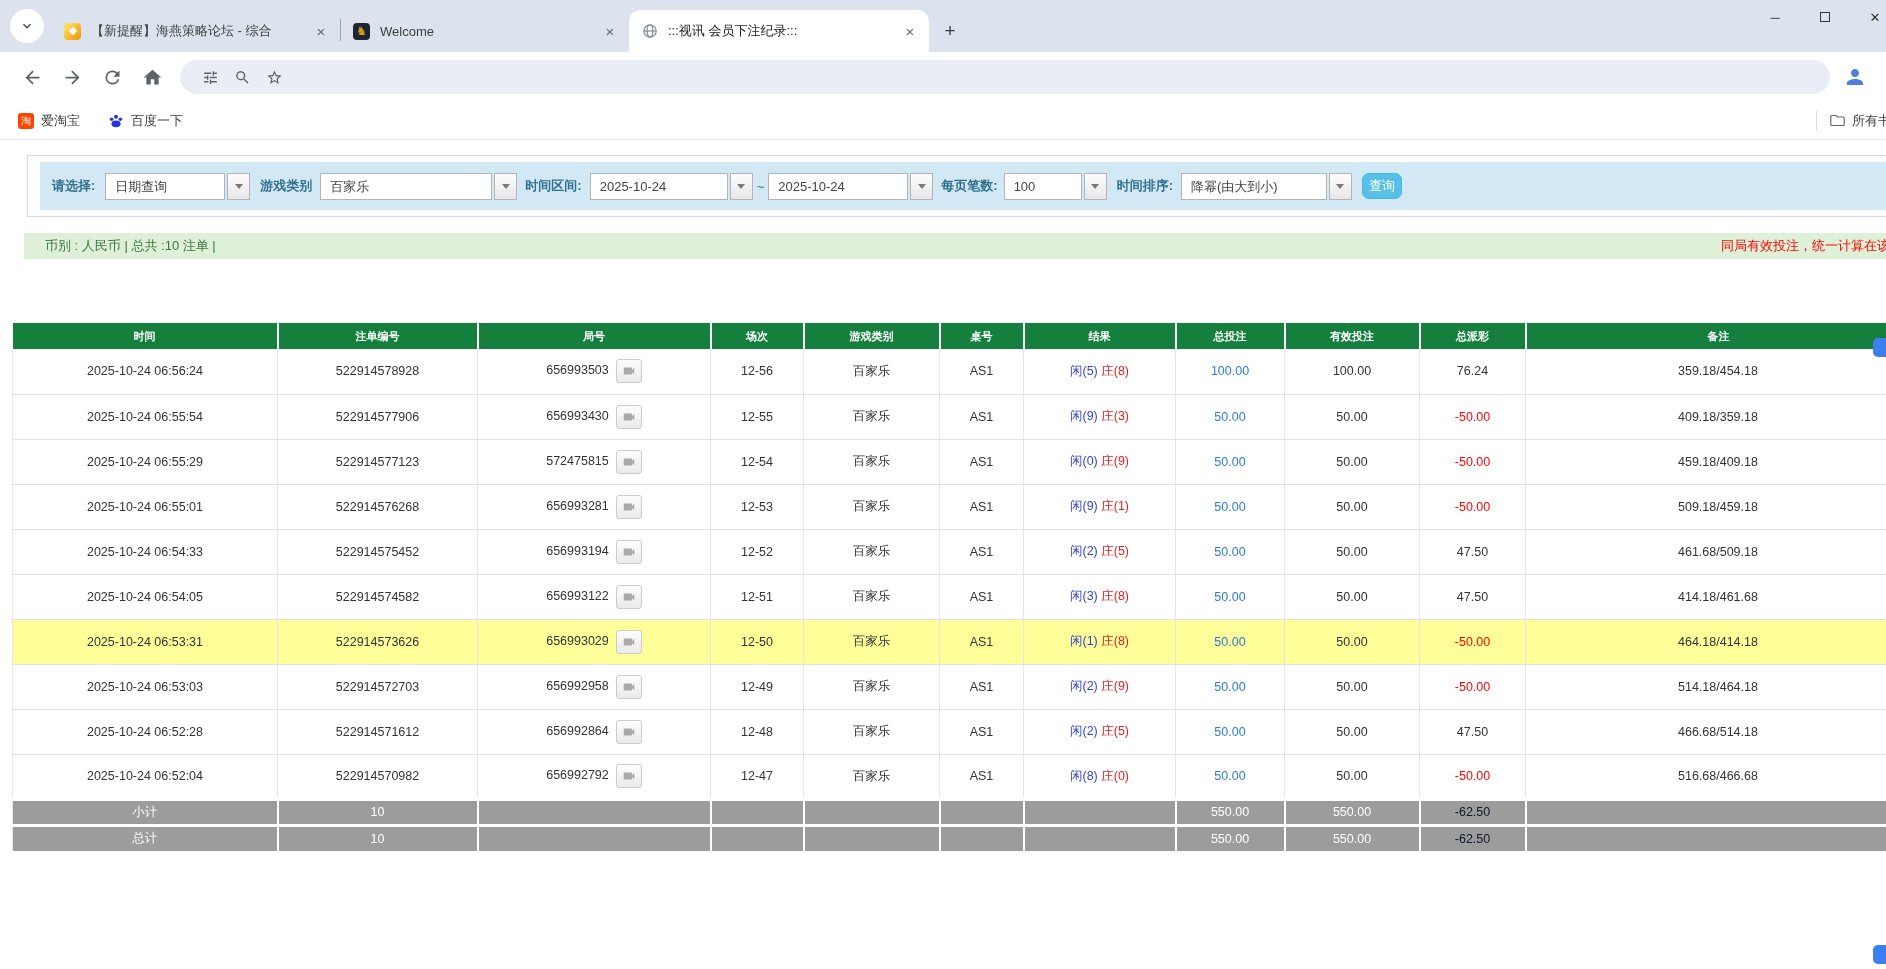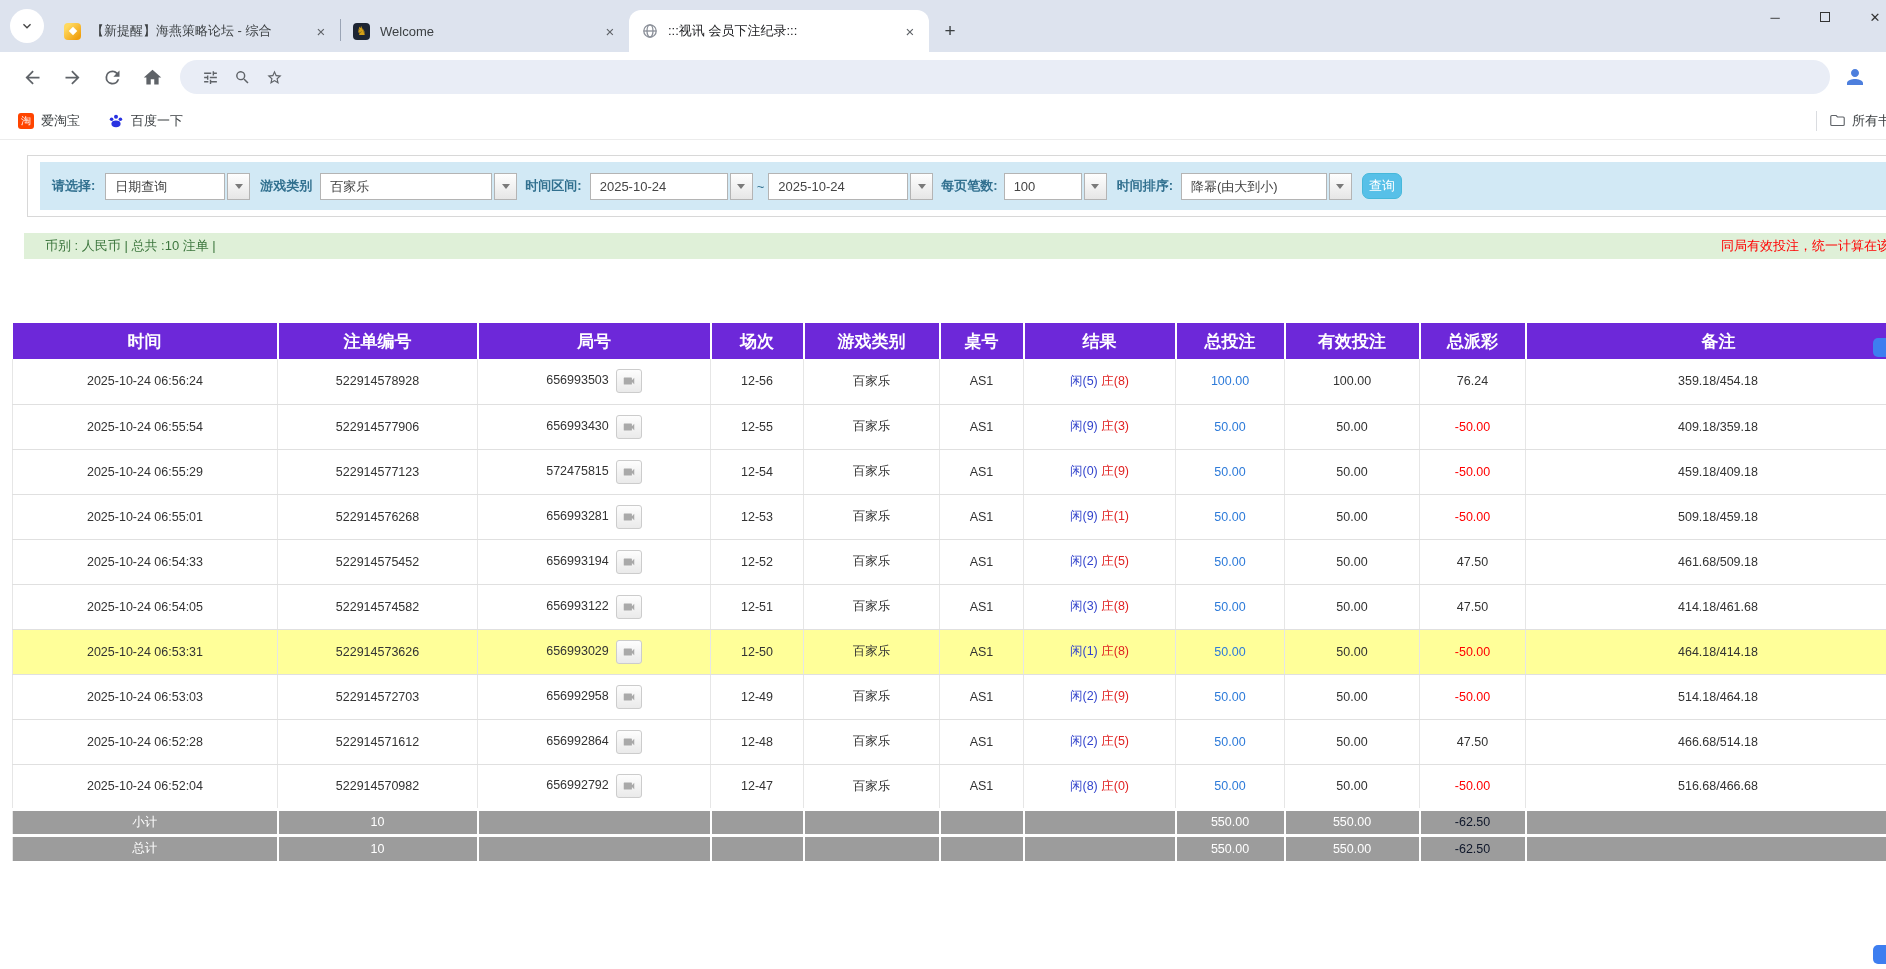--- a/index.html
+++ b/index.html
@@ -70,21 +70,21 @@
     border-top:5px solid #7a7a7a; }
   .tilde { color:#31708f; margin:0 4px; }
   .searchbtn { margin-left:10px; width:40px; height:26px; background:#57c0e8; border:1px solid #46b8da;
     border-radius:7px; color:#fff; font-size:13px; cursor:pointer; display:flex; align-items:center; justify-content:center; }
 
   .notice { margin:16px 0 0 24px; background:#dff0d8; height:26px; display:flex; align-items:center;
     font-size:13px; color:#3c763d; padding-left:21px; overflow:visible; }
   .notice .right { margin-left:auto; color:#f00; white-space:nowrap; margin-right:-95px; }
 
   .betable { margin:64px 0 0 12px; border-collapse:collapse; table-layout:fixed; width:1898px; }
-  .betable th { background:#6d28d9; color:#fff; font-size:17px; font-weight:bold; height:36px;
+  .betable th { background:#15803d; color:#fff; font-size:11px; font-weight:bold; height:26px;
     border-right:2px solid #fff; }
   .betable th:last-child { border-right:none; }
   .betable td { height:45px; text-align:center; font-size:12.5px; color:#333;
     border-bottom:1px solid #e0e0e0; border-right:1px solid #e6e6e6; background:#fff; }
   .betable td:first-child { border-left:1px solid #e6e6e6; }
   tr.hl td { background:#ffff99; }
   .p-blue { color:#3344cc; }
   .p-red { color:#e02222; }
   .amt-link { color:#2e7bd9; text-decoration:none; cursor:pointer; }
   .payout.neg { color:#f00; }

